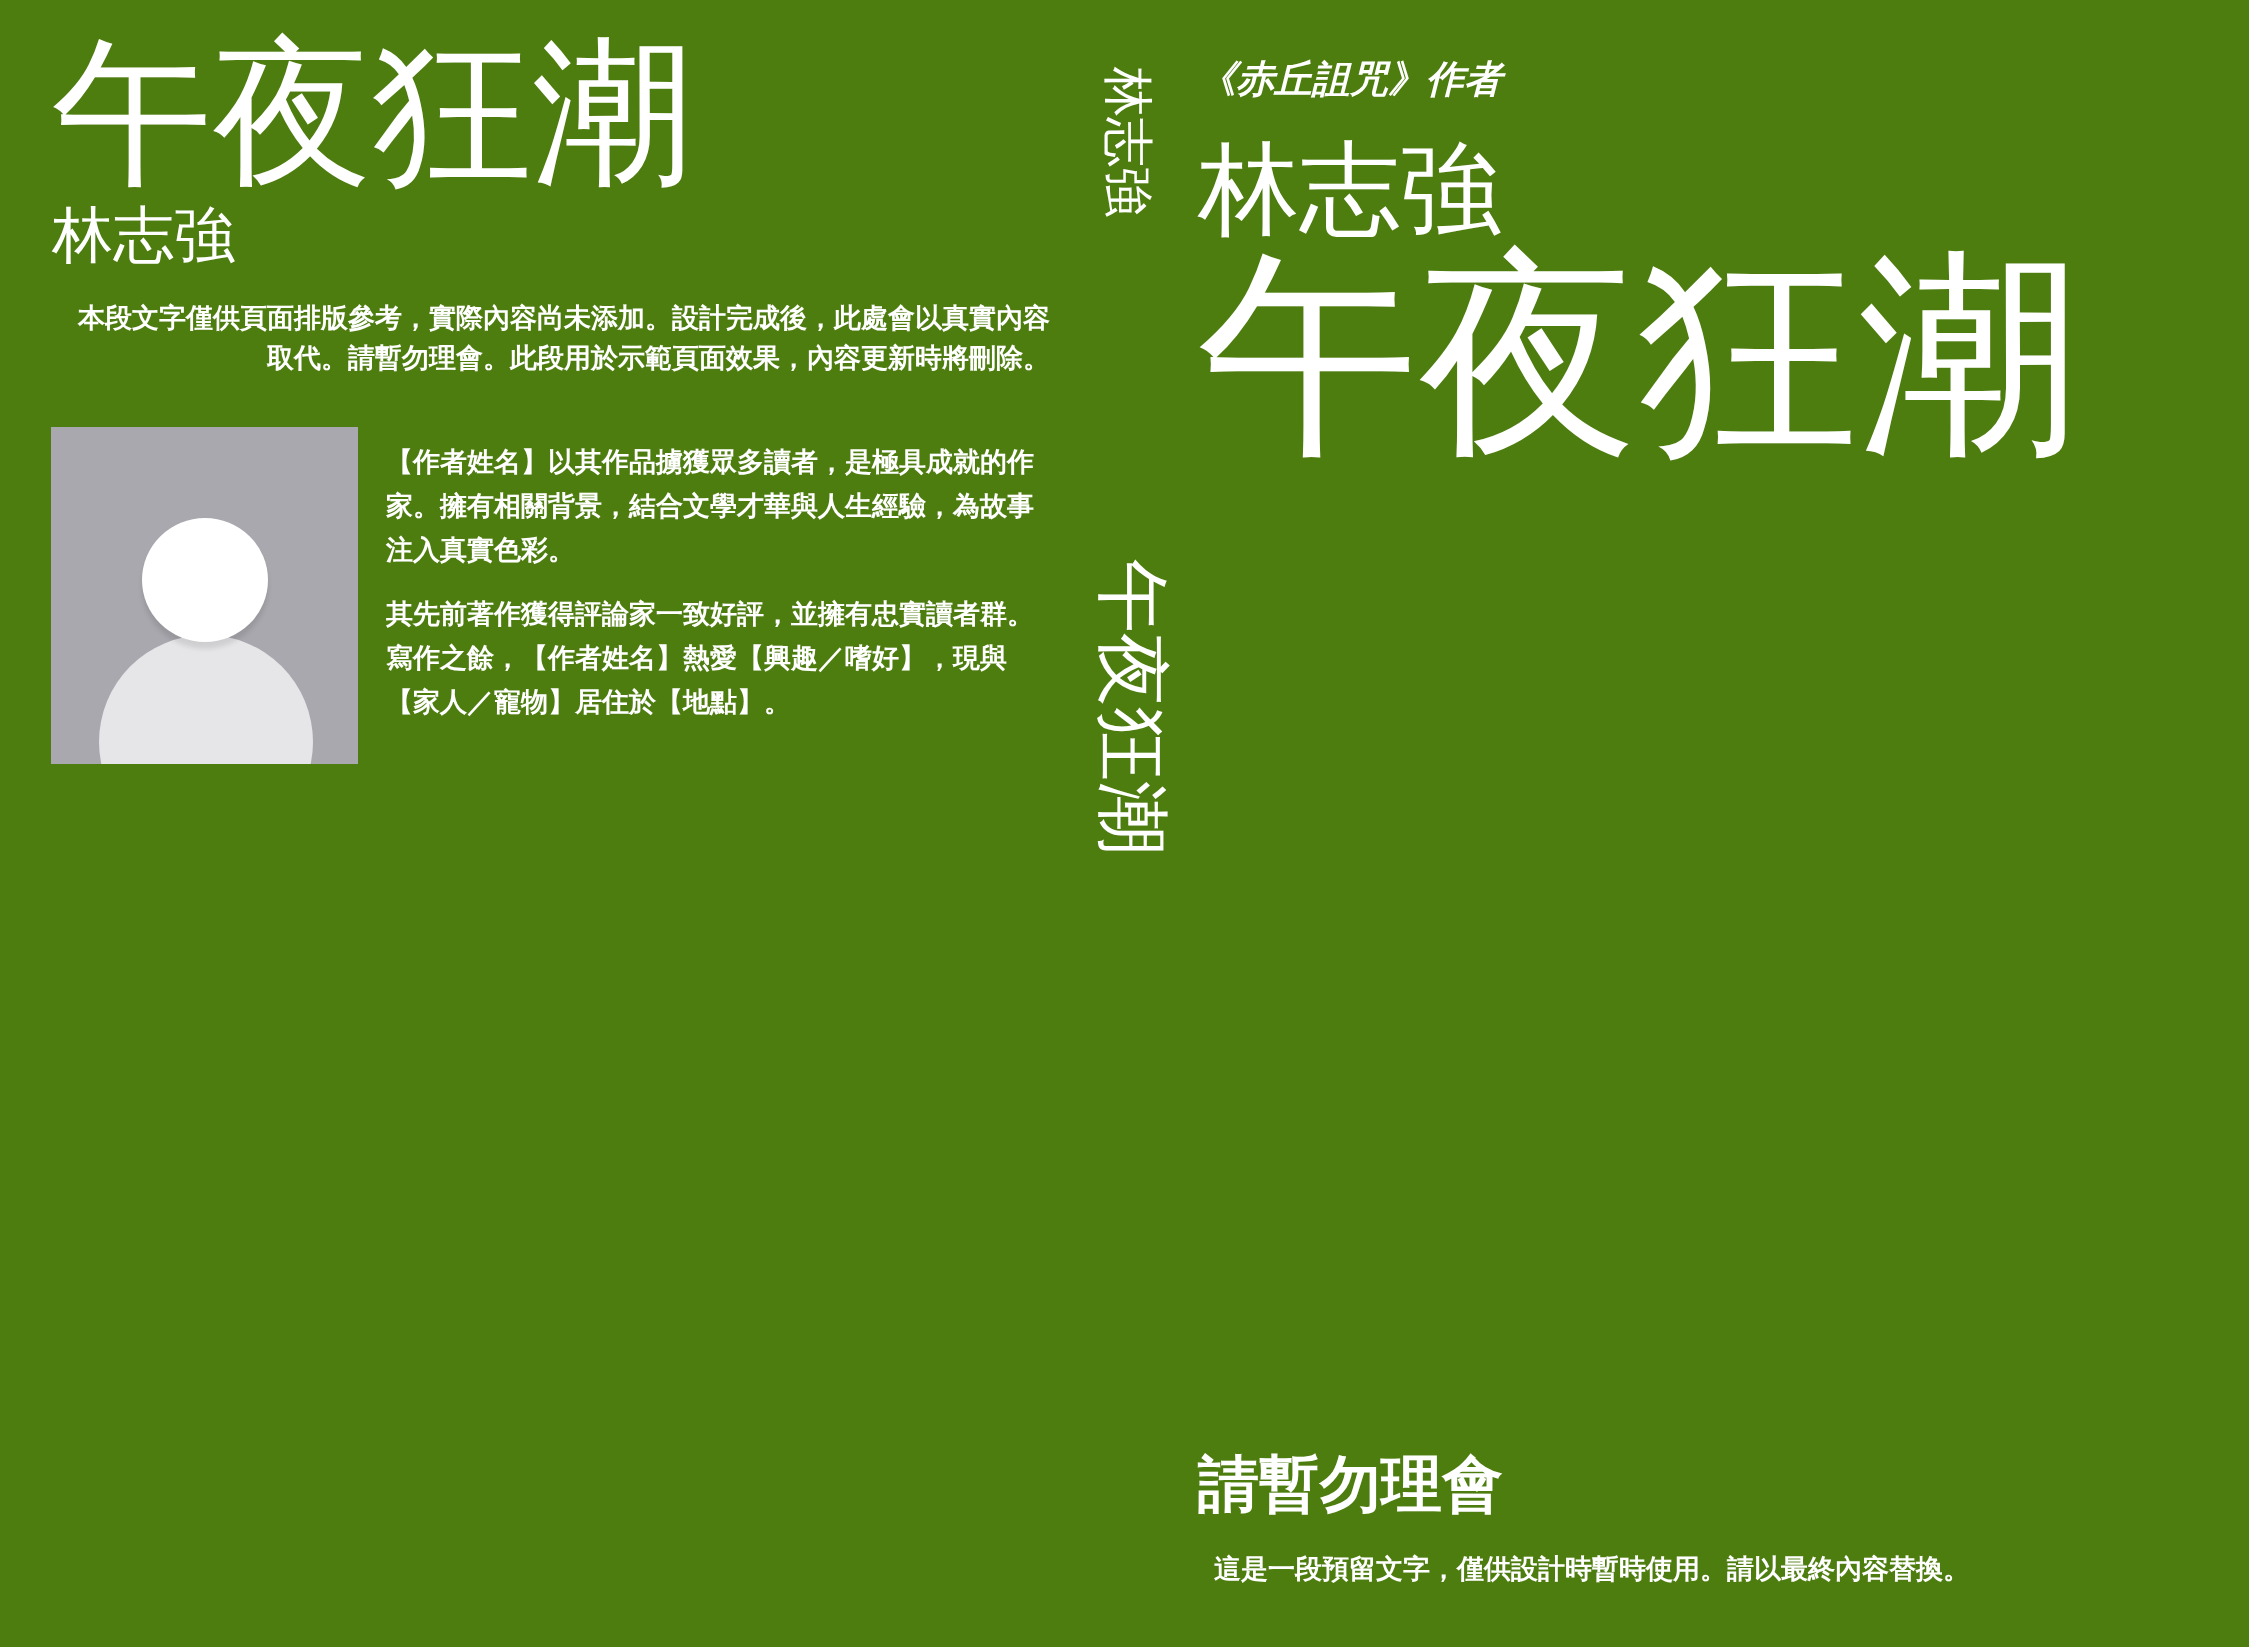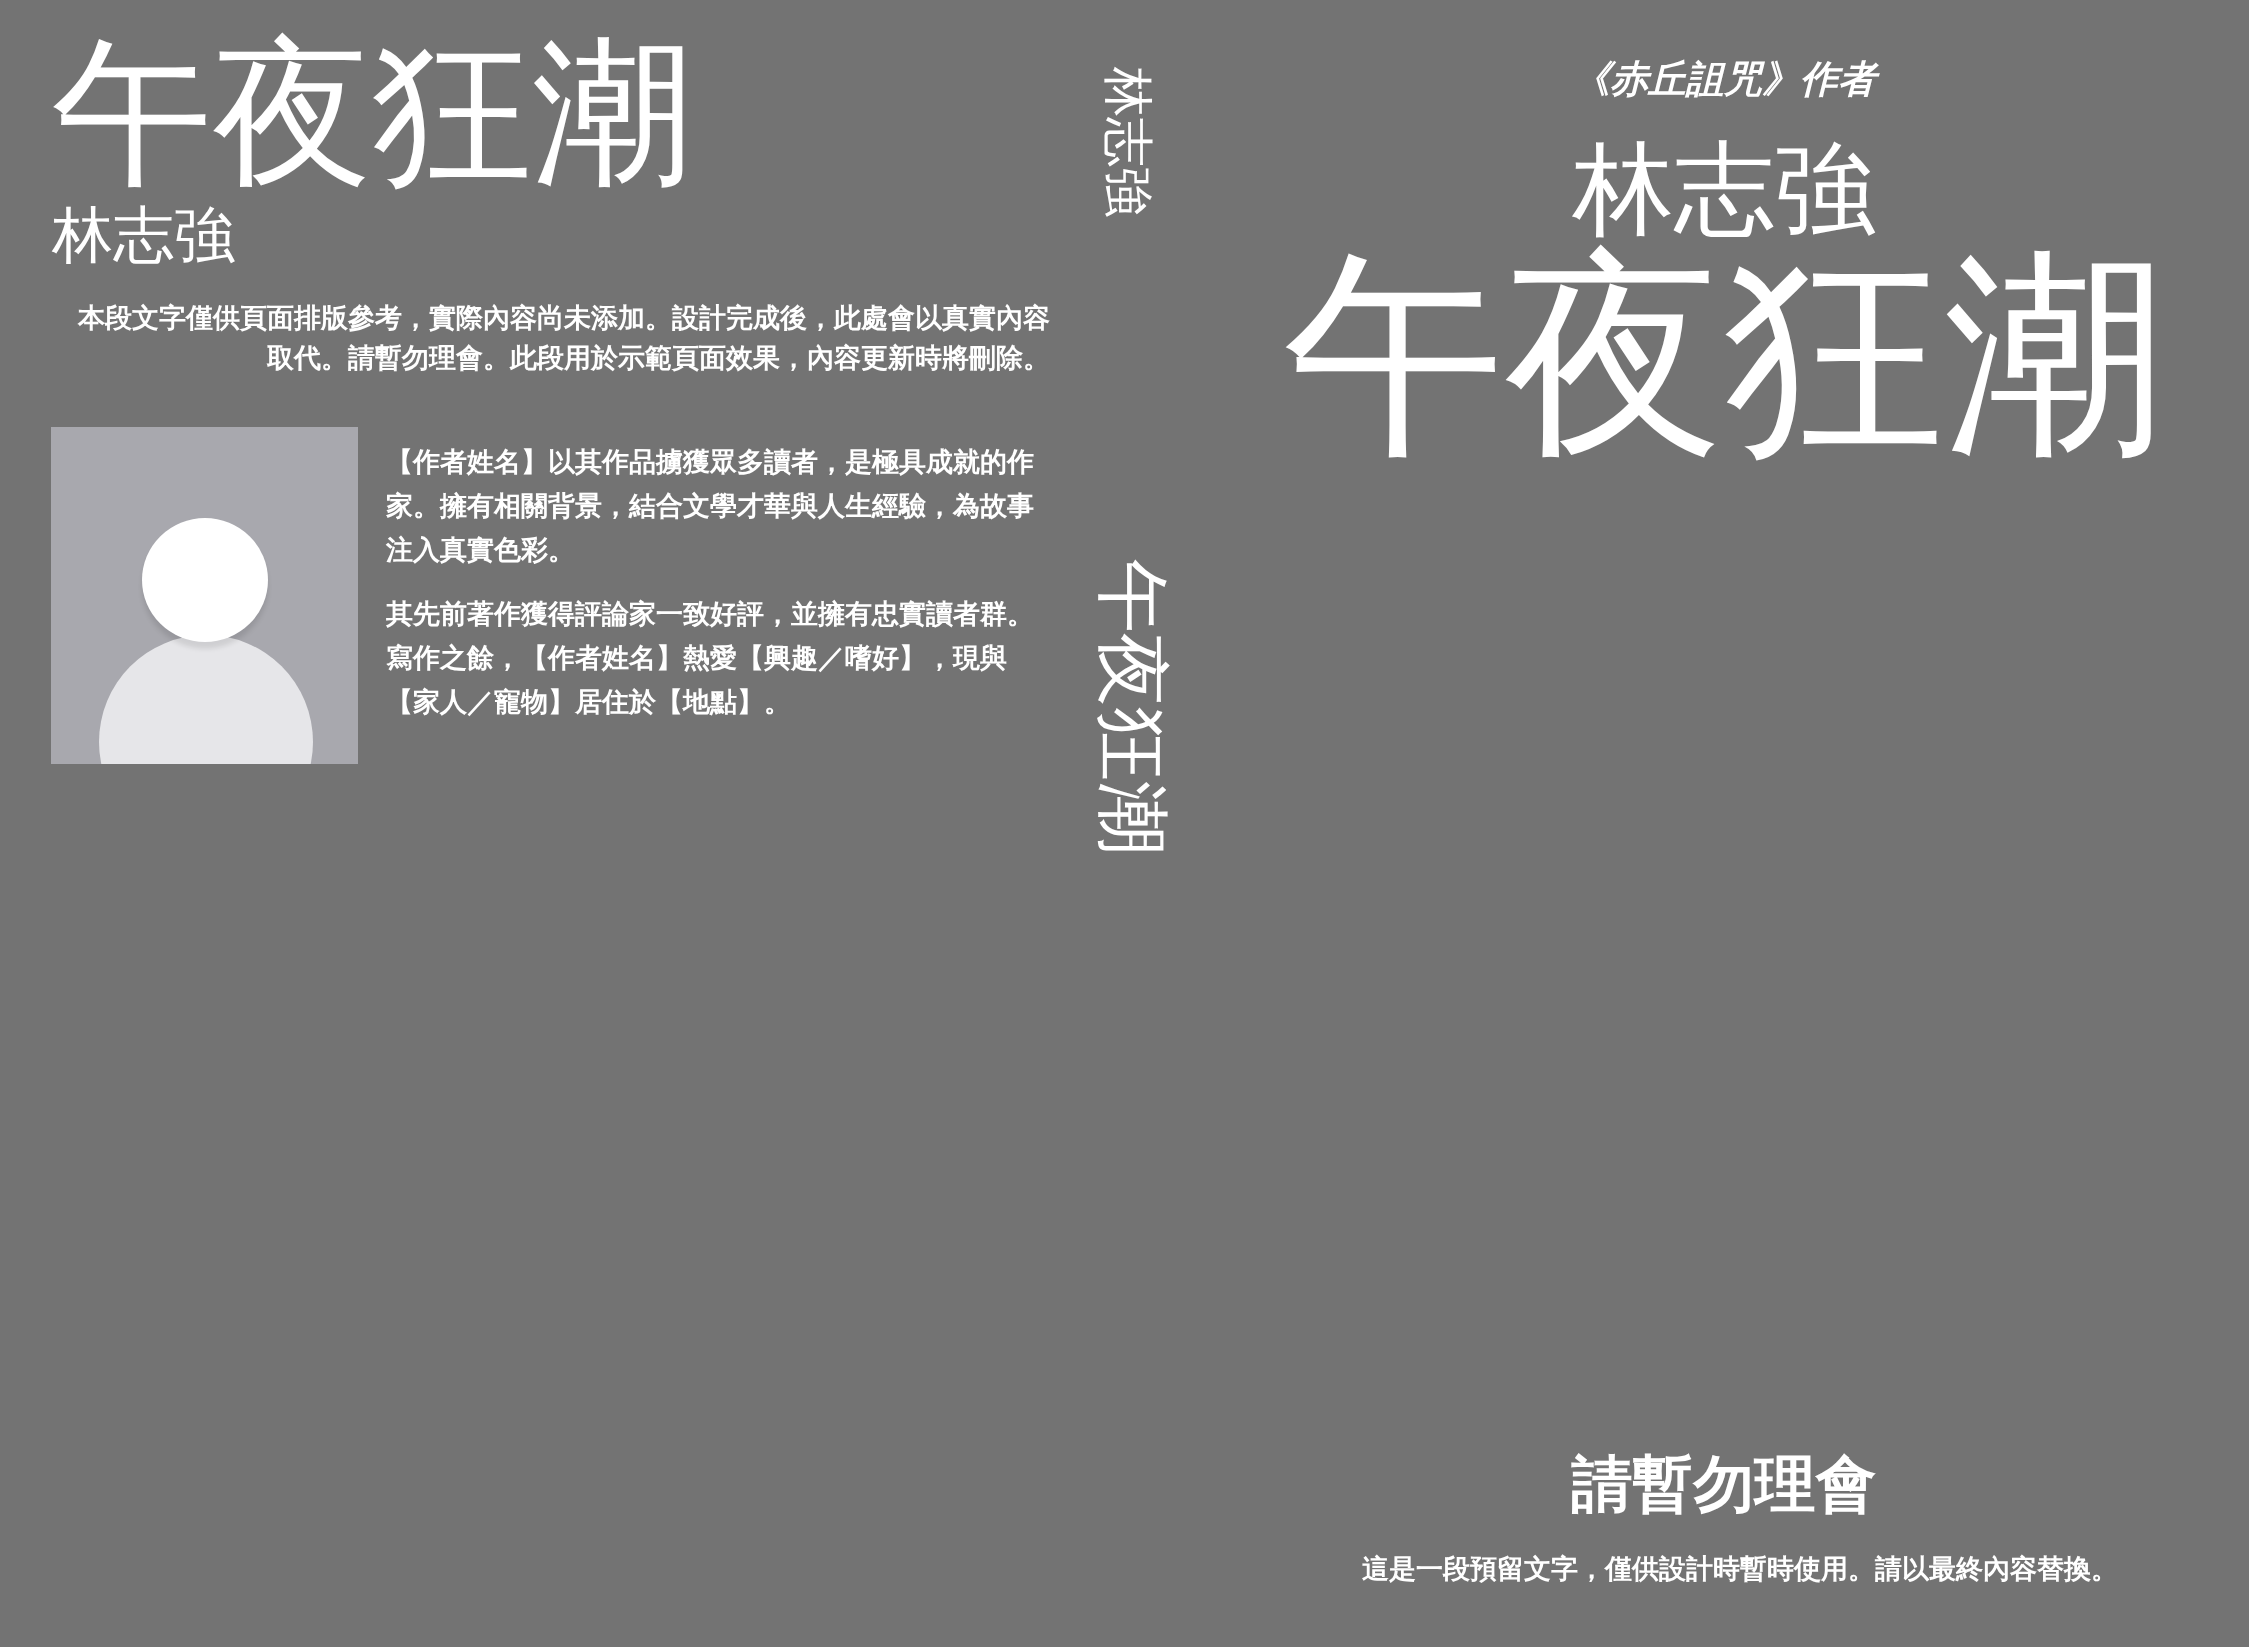--- a/index.html
+++ b/index.html
@@ -98,21 +98,20 @@
     line-height: 74px;
     font-weight: 500;
     white-space: nowrap;
   }
 
   
   .front {
     position: absolute;
     left: 1198px; top: 0;
     width: 1052px; height: 1648px;
-    text-align: center;
   }
   .front-tagline {
     position: absolute;
     left: 0; width: 100%;
     top: 57px;
     font-size: 38px;
     line-height: 1.2;
     font-weight: 700;
     font-style: italic;
     white-space: nowrap;
@@ -151,21 +150,21 @@
     top: 1552px;
     font-size: 27px;
     line-height: 1.3;
     font-weight: 700;
     white-space: nowrap;
   }
 </style>
 </head>
 <body>
 
-<div id="canvas" style="background: #737373; color: rgb(255, 255, 255); text-decoration: underline;">
+<div id="canvas" style="background: #4d7c0f; color: rgb(255, 255, 255); text-decoration: underline;">
 
   <section>
     <h2 class="back-title">午夜狂潮</h2>
     <div class="back-author">林志強</div>
     <p class="back-paragraph">本段文字僅供頁面排版參考，實際內容尚未添加。設計完成後，此處會以真實內容取代。請暫勿理會。此段用於示範頁面效果，內容更新時將刪除。</p>
 
     <div class="photo-box" style="background: rgb(168, 168, 174);">
       <div class="photo-body" style="background: rgb(230, 230, 233);"></div>
       <div class="photo-head" style="background: rgb(255, 255, 255);"></div>
     </div>

